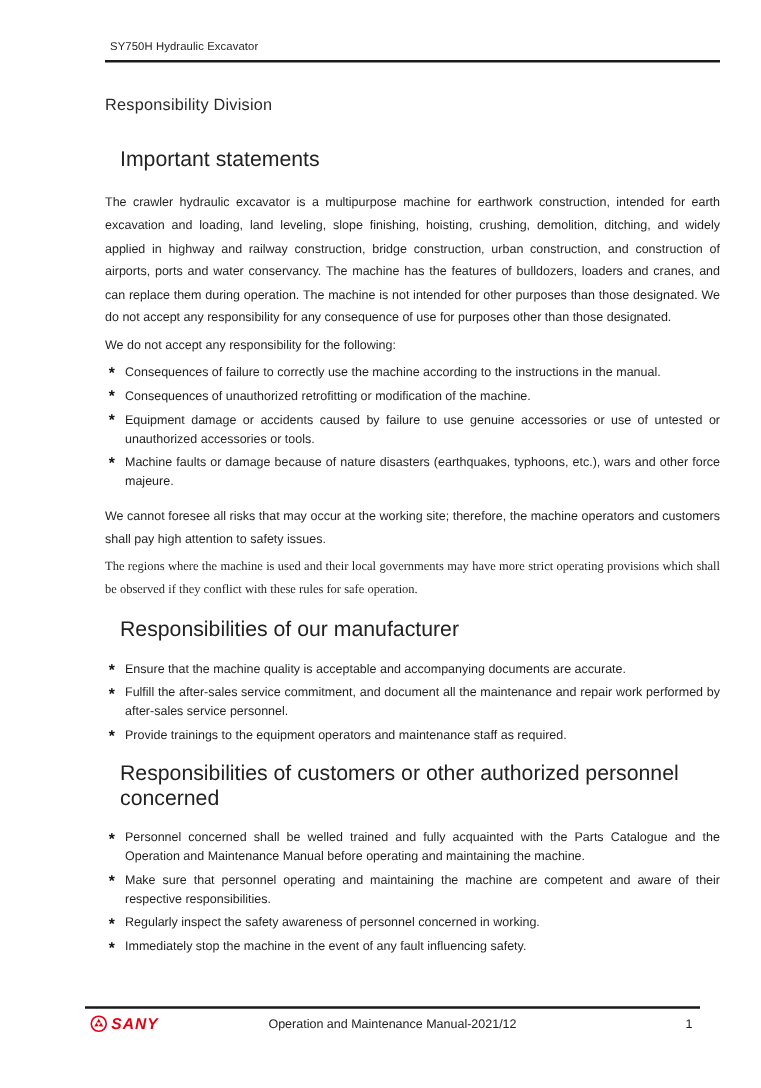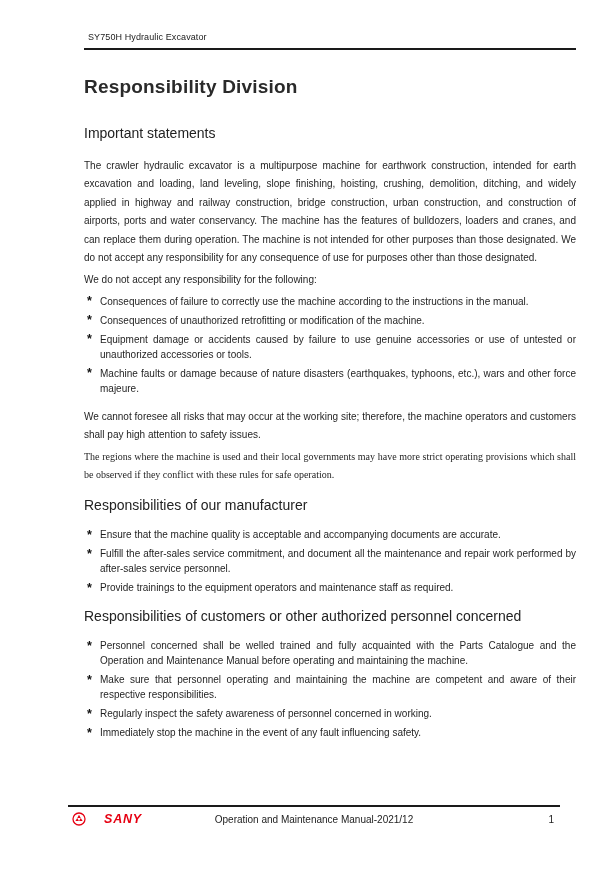--- a/index.html
+++ b/index.html
@@ -22,28 +22,28 @@
     border-bottom: 2px solid #1a1a1a;
   }
   .doc-header .product {
     font-size: 9px;
     color: #222;
     padding-left: 4px;
     letter-spacing: 0.1px;
   }
   h1.doc-title {
     margin: 26px 0 0 0;
-    font-size: 19px;
-    font-weight: 700;
+    font-size: 13px;
+    font-weight: 400;
     color: #2a2a2a;
     letter-spacing: 0.2px;
   }
   h2.sec-heading {
-    margin: 27px 0 0 0;
-    font-size: 14px;
+    margin: 27px 0 0 12px;
+    font-size: 17px;
     font-weight: 400;
     color: #222;
   }
   h2.sec-heading.tight { margin-top: 13px; }
   p.body-p {
     margin: 16px 0 0 0;
     font-size: 10px;
     line-height: 18.4px;
     text-align: justify;
     color: #1f1f1f;
@@ -80,21 +80,21 @@
     width: 492px;
     border-top: 2px solid #1a1a1a;
     padding-top: 5px;
     display: flex;
     align-items: center;
   }
   .footer .brand {
     width: 125px;
     display: flex;
     align-items: center;
-    gap: 18px;
+    gap: 3px;
     padding-left: 4px;
     box-sizing: border-box;
   }
   .footer .brand-name {
     font-size: 12.5px;
     font-weight: 700;
     font-style: italic;
     color: #e60012;
     letter-spacing: 0.8px;
   }

